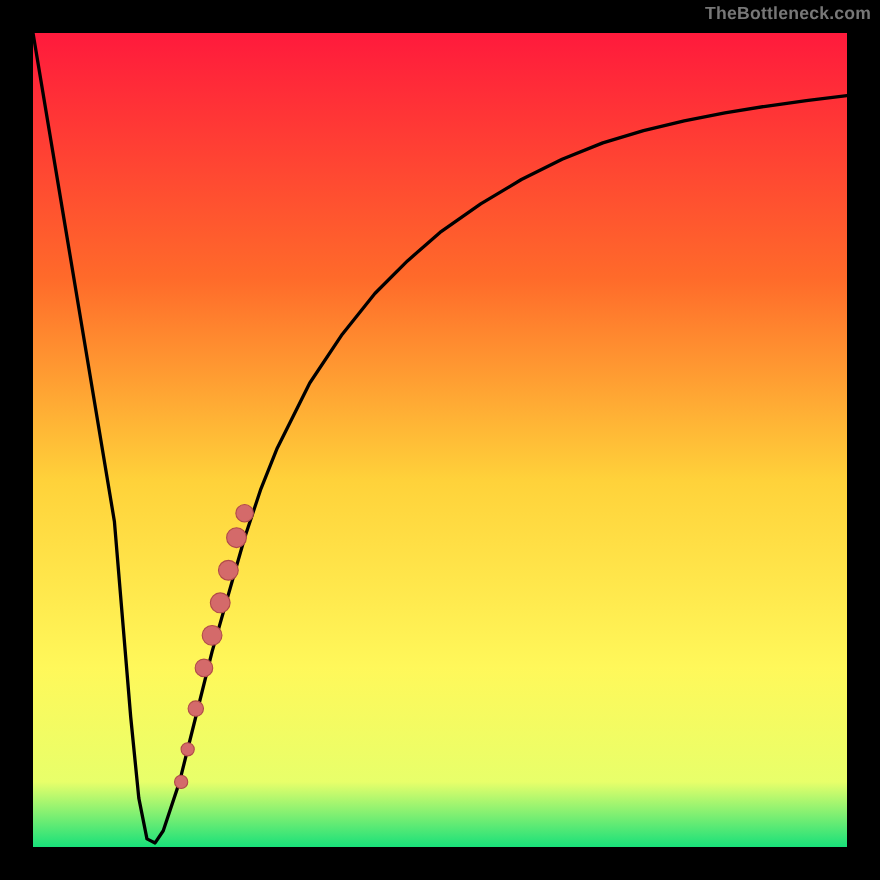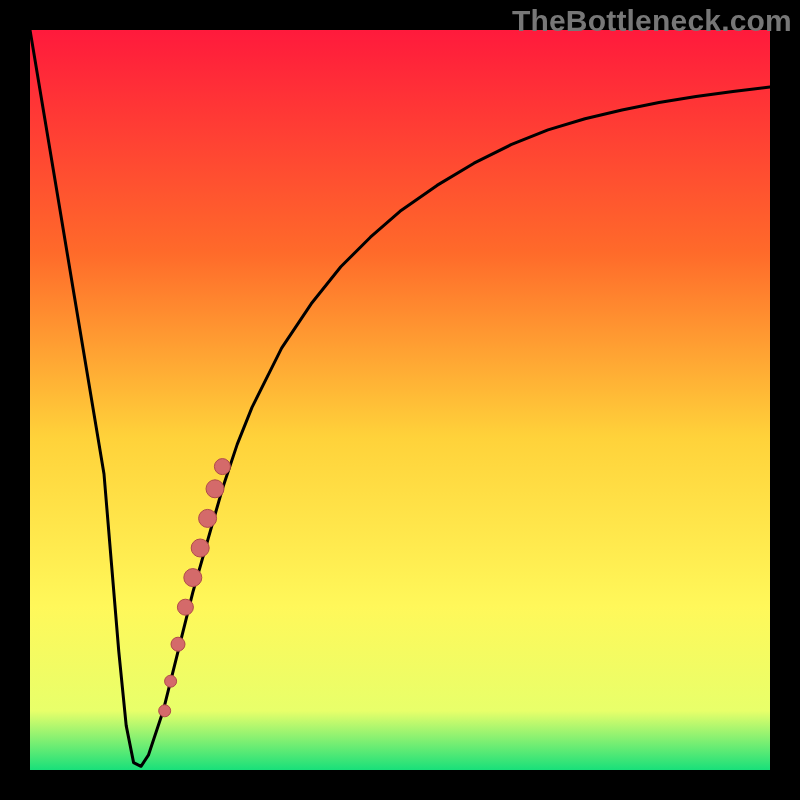--- a/index.html
+++ b/index.html
@@ -37,21 +37,21 @@
     left: 0;
     top: 0;
     width: 100%;
     height: 100%;
   }
   .watermark {
     position: absolute;
     top: 4px;
     right: 8px;
     color: #777;
-    font-size: 30px;
+    font-size: 16px;
     font-weight: 600;
     letter-spacing: 0.2px;
     user-select: none;
   }
 </style>
 </head>
 <body>
 
 <div class="frame">
 

